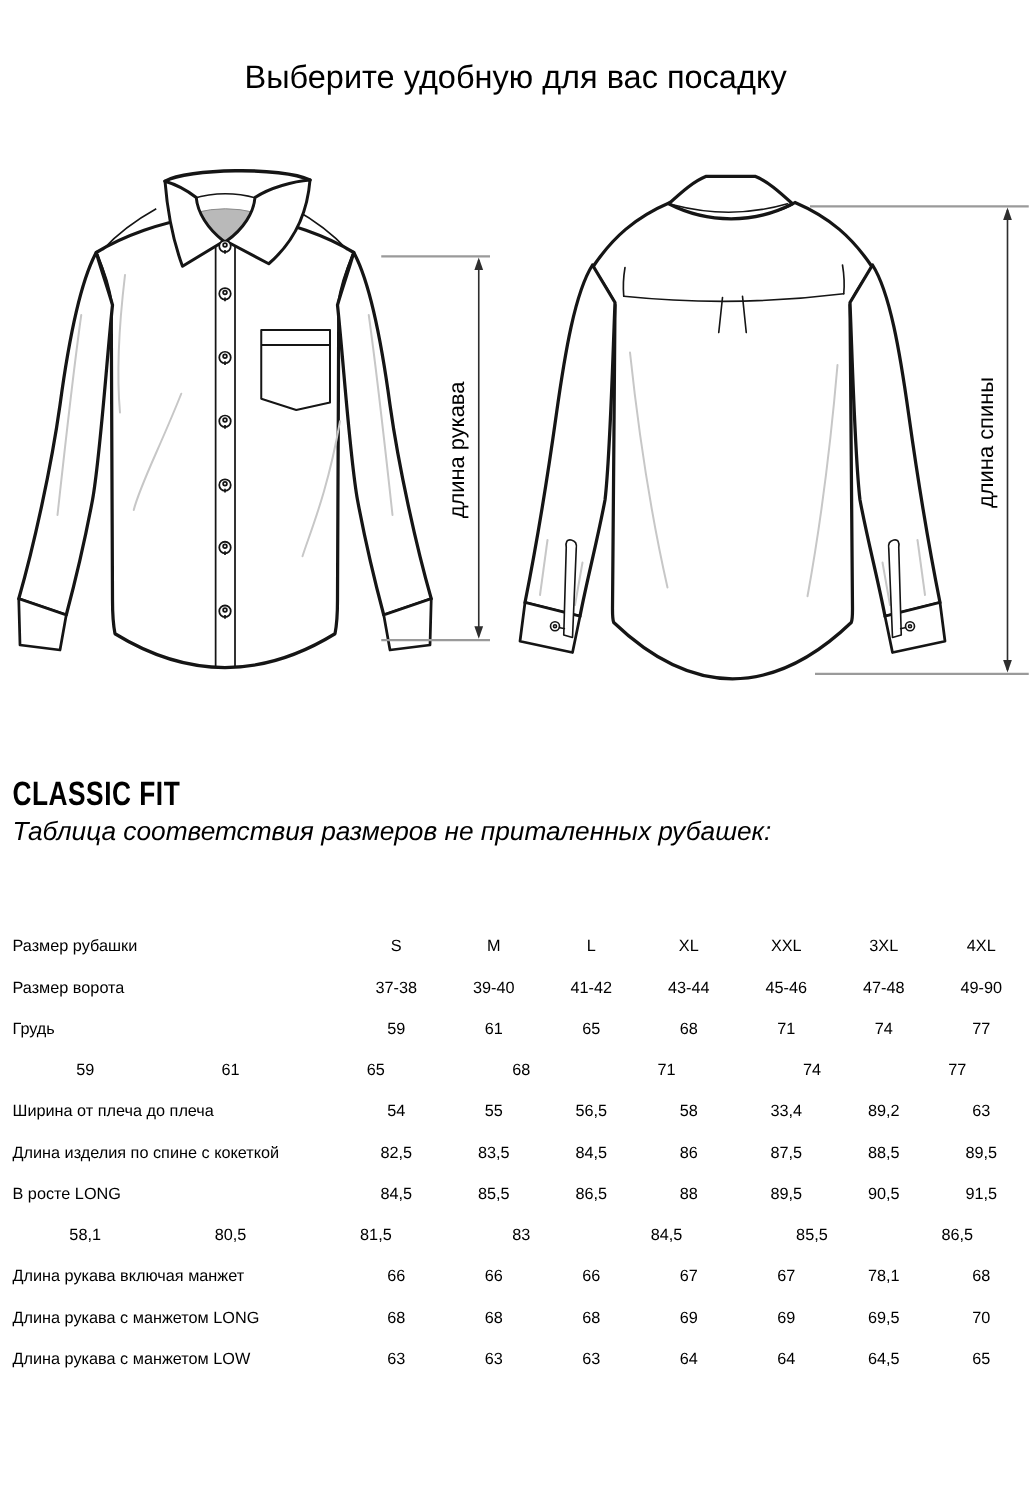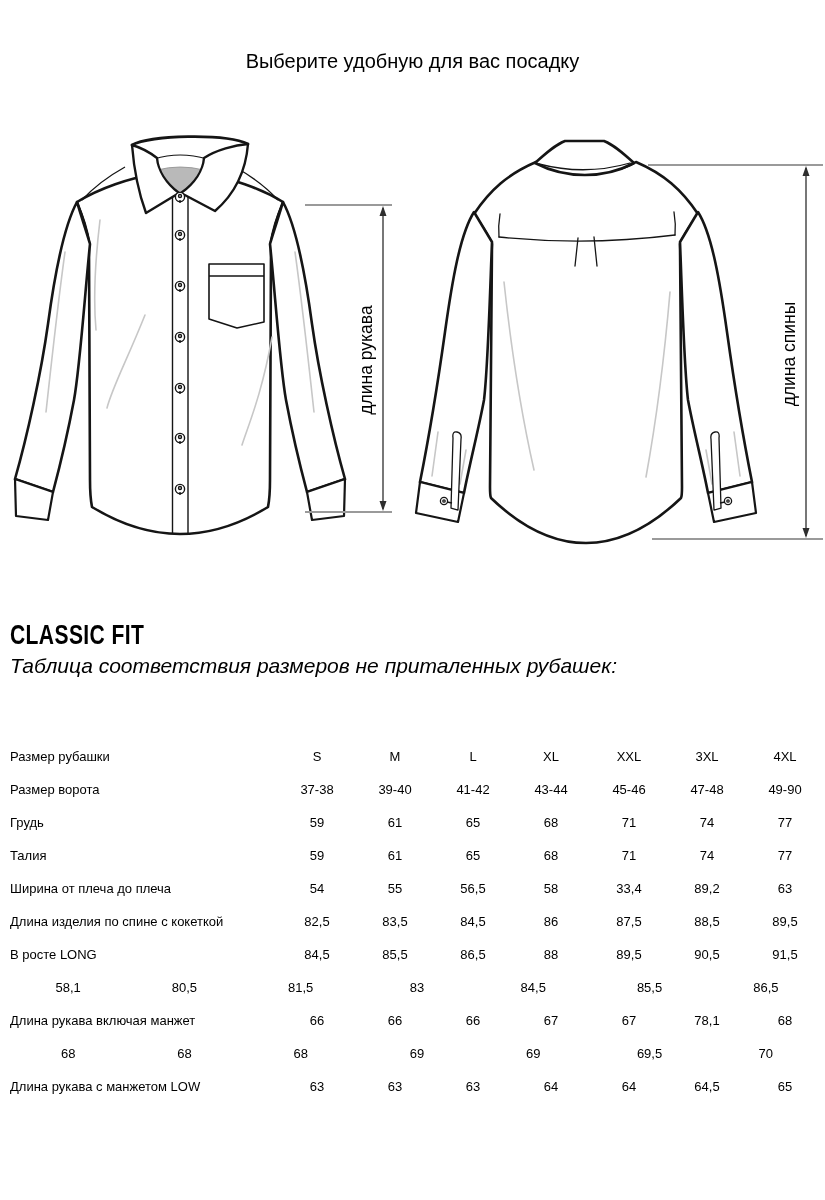--- a/index.html
+++ b/index.html
@@ -2,21 +2,21 @@
 <html><head>
 <meta charset="utf-8">
 <style>
   html,body{margin:0;padding:0;background:#fff;}
   .canvas{
     position:relative;width:825px;height:1200px;background:#fff;overflow:hidden;
     font-family:"Liberation Sans","DejaVu Sans",sans-serif;color:#000;
   }
   .title{
     position:absolute;top:45px;left:0;width:825px;text-align:center;
-    font-size:20px;line-height:32px;
+    font-size:26px;line-height:32px;
   }
   .shirt-svg{position:absolute;}
   .dim-svg{position:absolute;}
   .dim-label{
     position:absolute;font-size:17.5px;white-space:nowrap;
     transform:translate(-50%,-50%) rotate(-90deg);
   }
   .fit-heading{
     position:absolute;left:10px;top:620px;font-size:27px;font-weight:bold;
     letter-spacing:0.5px;transform:scaleX(0.78);transform-origin:left center;
@@ -212,21 +212,20 @@
         <div class="tlabel">Грудь</div>
         <div class="tcell">59</div>
         <div class="tcell">61</div>
         <div class="tcell">65</div>
         <div class="tcell">68</div>
         <div class="tcell">71</div>
         <div class="tcell">74</div>
         <div class="tcell">77</div>
       </div>
       <div class="trow">
-        <div class="tlabel">Талия</div>
         <div class="tcell">59</div>
         <div class="tcell">61</div>
         <div class="tcell">65</div>
         <div class="tcell">68</div>
         <div class="tcell">71</div>
         <div class="tcell">74</div>
         <div class="tcell">77</div>
       </div>
       <div class="trow">
         <div class="tlabel">Ширина от плеча до плеча</div>
@@ -271,20 +270,21 @@
         <div class="tlabel">Длина рукава включая манжет</div>
         <div class="tcell">66</div>
         <div class="tcell">66</div>
         <div class="tcell">66</div>
         <div class="tcell">67</div>
         <div class="tcell">67</div>
         <div class="tcell">78,1</div>
         <div class="tcell">68</div>
       </div>
       <div class="trow">
+        <div class="tlabel">Длина рукава с манжетом LONG</div>
         <div class="tcell">68</div>
         <div class="tcell">68</div>
         <div class="tcell">68</div>
         <div class="tcell">69</div>
         <div class="tcell">69</div>
         <div class="tcell">69,5</div>
         <div class="tcell">70</div>
       </div>
       <div class="trow">
         <div class="tlabel">Длина рукава с манжетом LOW</div>

